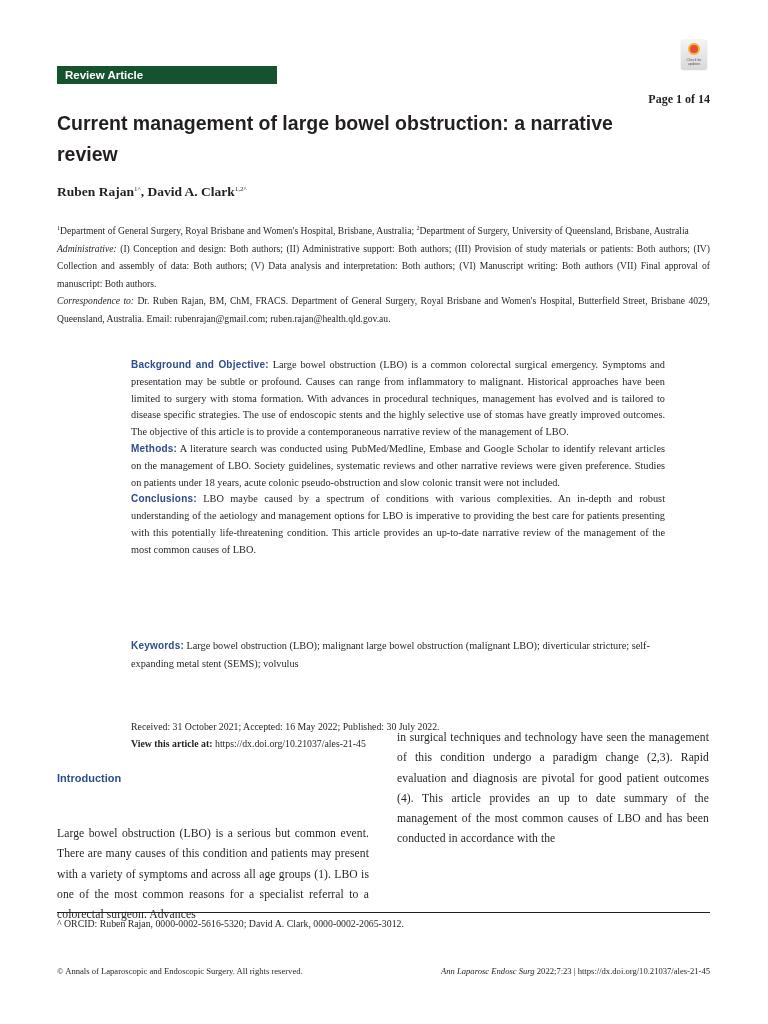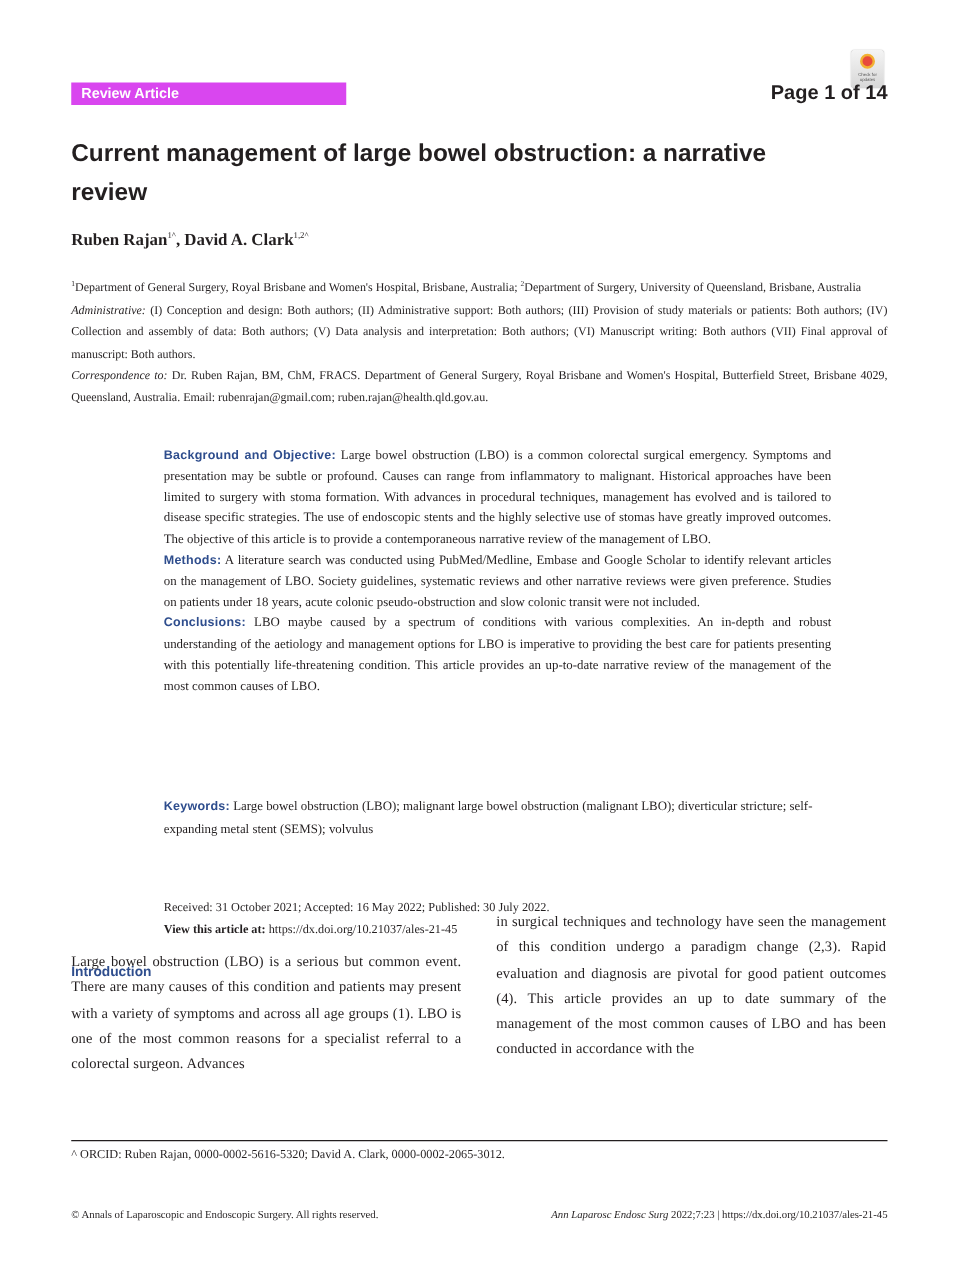--- a/index.html
+++ b/index.html
@@ -2,39 +2,39 @@
 <html><head>
 <meta charset="utf-8">
 <style>
   html, body { margin: 0; padding: 0; }
   body {
     width: 768px; height: 1024px; background: #ffffff; position: relative; overflow: hidden;
     font-family: "Liberation Serif", serif; color: #231f20;
   }
   .abs { position: absolute; }
   .banner {
-    left: 57px; top: 66px; width: 220px; height: 18px; background: #d946ef;
+    left: 57px; top: 66px; width: 220px; height: 18px; background: #14532d;
     color: #ffffff; font-family: "Liberation Sans", sans-serif; font-weight: bold;
     font-size: 11.5px; line-height: 18px; padding-left: 8px; box-sizing: border-box;
   }
   .crossmark {
     left: 681px; top: 40px; width: 26px; height: 30px; border-radius: 3px;
     background: linear-gradient(#f4f4f4, #d8d8d8); box-shadow: 0 0 1px #999;
   }
   .crossmark .ring {
     position: absolute; left: 7px; top: 3px; width: 12px; height: 12px; border-radius: 50%;
     border: 2px solid #f2b233; box-sizing: border-box; background: #e84b3c;
   }
   .crossmark .cm-text {
     position: absolute; left: 0; top: 18px; width: 26px; text-align: center;
     font-family: "Liberation Sans", sans-serif; font-size: 3.5px; line-height: 4px; color: #555;
   }
   .page-num {
-    right: 58px; top: 66px; font-family: Liberation Sans, sans-serif; font-weight: bold;
-    font-size: 16px; color: #231f20;
+    right: 58px; top: 92px; font-family: Liberation Serif, serif; font-weight: bold;
+    font-size: 12px; color: #231f20;
   }
   .title {
     left: 57px; top: 108px; width: 620px; font-family: "Liberation Sans", sans-serif;
     font-weight: bold; font-size: 19.5px; line-height: 31px; color: #231f20;
   }
   .authors {
     left: 57px; top: 184px; font-size: 13.5px; font-weight: bold; color: #231f20; text-align: right;
   }
   .authors sup { font-size: 7px; font-weight: normal; }
   .affil {
@@ -62,21 +62,21 @@
   .dates p { margin: 0; }
   .dates b { font-weight: bold; }
   .intro-head {
     left: 57px; top: 772px; font-family: "Liberation Sans", sans-serif; font-weight: bold;
     font-size: 11px; color: #2e4d8d;
   }
   .col {
     width: 312px; font-size: 11.6px; line-height: 20.3px; text-align: justify; color: #231f20;
     letter-spacing: 0.1px;
   }
-  .col-left { left: 57px; top: 760px; }
+  .col-left { left: 57px; top: 824px; }
   .col-right { left: 397px; top: 728px; }
   .rule { left: 57px; top: 912px; width: 653px; height: 1px; background: #231f20; }
   .orcid { left: 57px; top: 918px; font-size: 9.8px; color: #231f20; }
   .foot-left { left: 57px; top: 966px; font-size: 8.6px; color: #231f20; }
   .foot-right { right: 58px; top: 966px; font-size: 8.6px; color: #231f20; }
   .foot-right i { font-style: italic; }
 </style>
 </head>
 <body>
 

